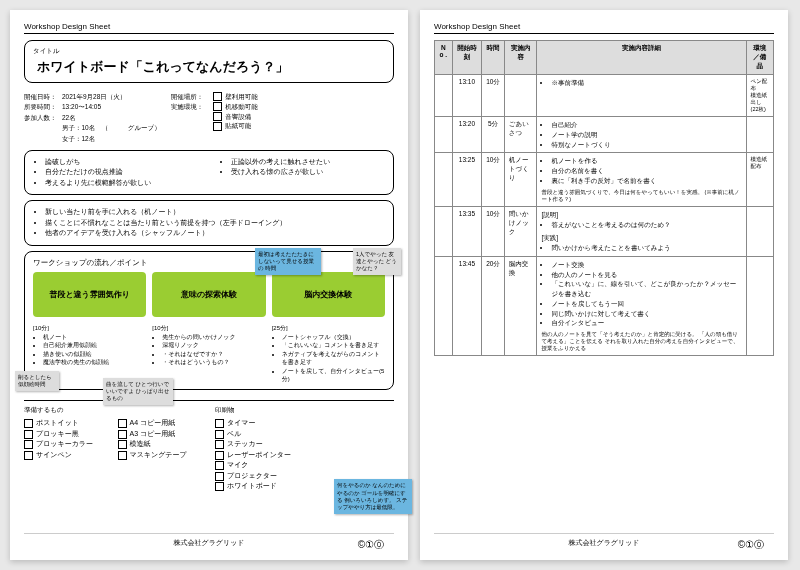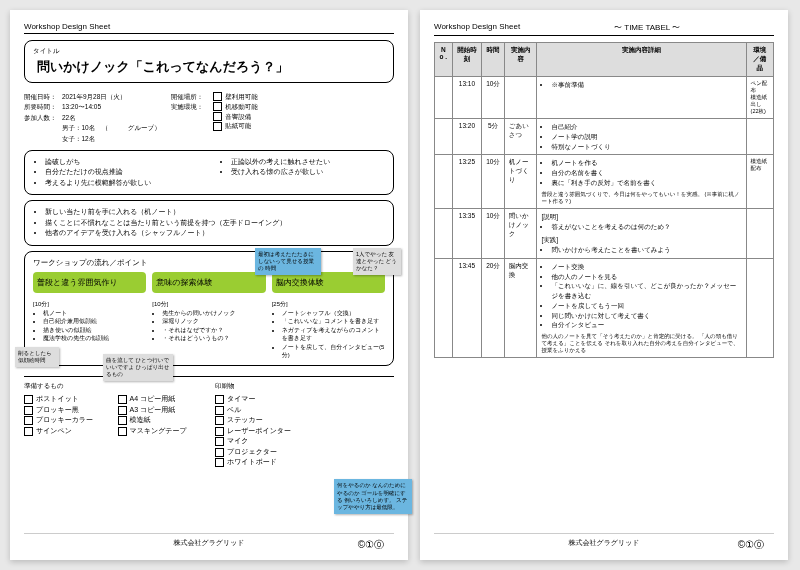--- a/index.html
+++ b/index.html
@@ -17,21 +17,21 @@
 .mlbl { display: inline-block; width: 38px; }
 .chk { display: flex; align-items: center; gap: 3px; line-height: 1.5; }
 .chk::before { content: ""; width: 7px; height: 7px; border: 1px solid #000; display: inline-block; }
 .sect-h { font-size: 7.5px; margin-bottom: 3px; }
 .bul { padding-left: 12px; line-height: 1.5; }
 .bul li { list-style: disc; }
 .twocol { display: flex; gap: 20px; }
 .twocol > ul { flex: 1; }
 .flow { position: relative; }
 .flowboxes { display: flex; gap: 6px; margin: 4px 0; }
-.fb { flex: 1; background: #9ACD32; color: #000; border-radius: 4px; padding: 5px 4px; font-size: 8px; font-weight: normal; position: relative; }
+.fb { flex: 1; background: #9ACD32; color: #000; border-radius: 4px; padding: 17px 4px; font-size: 8px; font-weight: bold; text-align: center; position: relative; }
 .ftime { font-size: 6px; margin-top: 3px; }
 .fdet { padding-left: 10px; font-size: 6px; line-height: 1.4; }
 .fdet li { list-style: disc; }
 .prep { display: flex; gap: 12px; border-top: 1px solid #000; padding-top: 5px; margin-top: 5px; }
 .prepcol { flex: 1; }
 .prep-h { font-size: 6.5px; margin-bottom: 3px; }
 .prepitems { columns: 2; column-gap: 8px; }
 .footer { margin-top: auto; text-align: center; font-size: 7px; border-top: 1px solid #ccc; padding-top: 4px; position: relative; }
 .cc { position: absolute; right: 10px; font-size: 10px; }
 .note { position: absolute; background: #6bb6e0; font-size: 5.5px; padding: 3px; box-shadow: 1px 1px 2px rgba(0,0,0,0.3); line-height: 1.3; z-index: 10; }
@@ -47,21 +47,21 @@
 </head>
 <body>
 
 <div class="page page1">
   <div class="hdr">
       <span>Workshop Design Sheet</span>
     </div>
 
   <div class="box">
     <div class="title-lbl">タイトル</div>
-    <div class="title-txt">問いかけノック「これってなんだろう？」</div>
+    <div class="title-txt">ホワイトボード「これってなんだろう？」</div>
   </div>
 
   <div class="meta">
     <div class="metacol">
       <div><span class="mlbl">開催日時：</span><span>2021年9月28日（火）</span></div>
       <div><span class="mlbl">所要時間：</span><span>13:20〜14:05</span></div>
       <div><span class="mlbl">参加人数：</span><span>22名</span></div>
       <div><span class="mlbl"></span><span>男子：10名　（　　　グループ）</span></div>
       <div><span class="mlbl"></span><span>女子：12名</span></div>
     </div>
@@ -186,21 +186,20 @@
 
   <div class="footer">
     <span>株式会社グラグリッド</span>
     <span class="cc">©①⓪</span>
   </div>
 </div>
 
 <div class="page page2">
   <div class="hdr">
     <span>Workshop Design Sheet</span>
-    <span class="hdrsub">〜 TIME TABEL 〜</span>
   </div>
   <table>
     <thead>
         <tr id="tthead">
           <th>N o .</th>
           <th>開始時刻</th>
           <th>時間</th>
           <th>実施内容</th>
           <th>実施内容詳細</th>
           <th>環境／備品</th>

